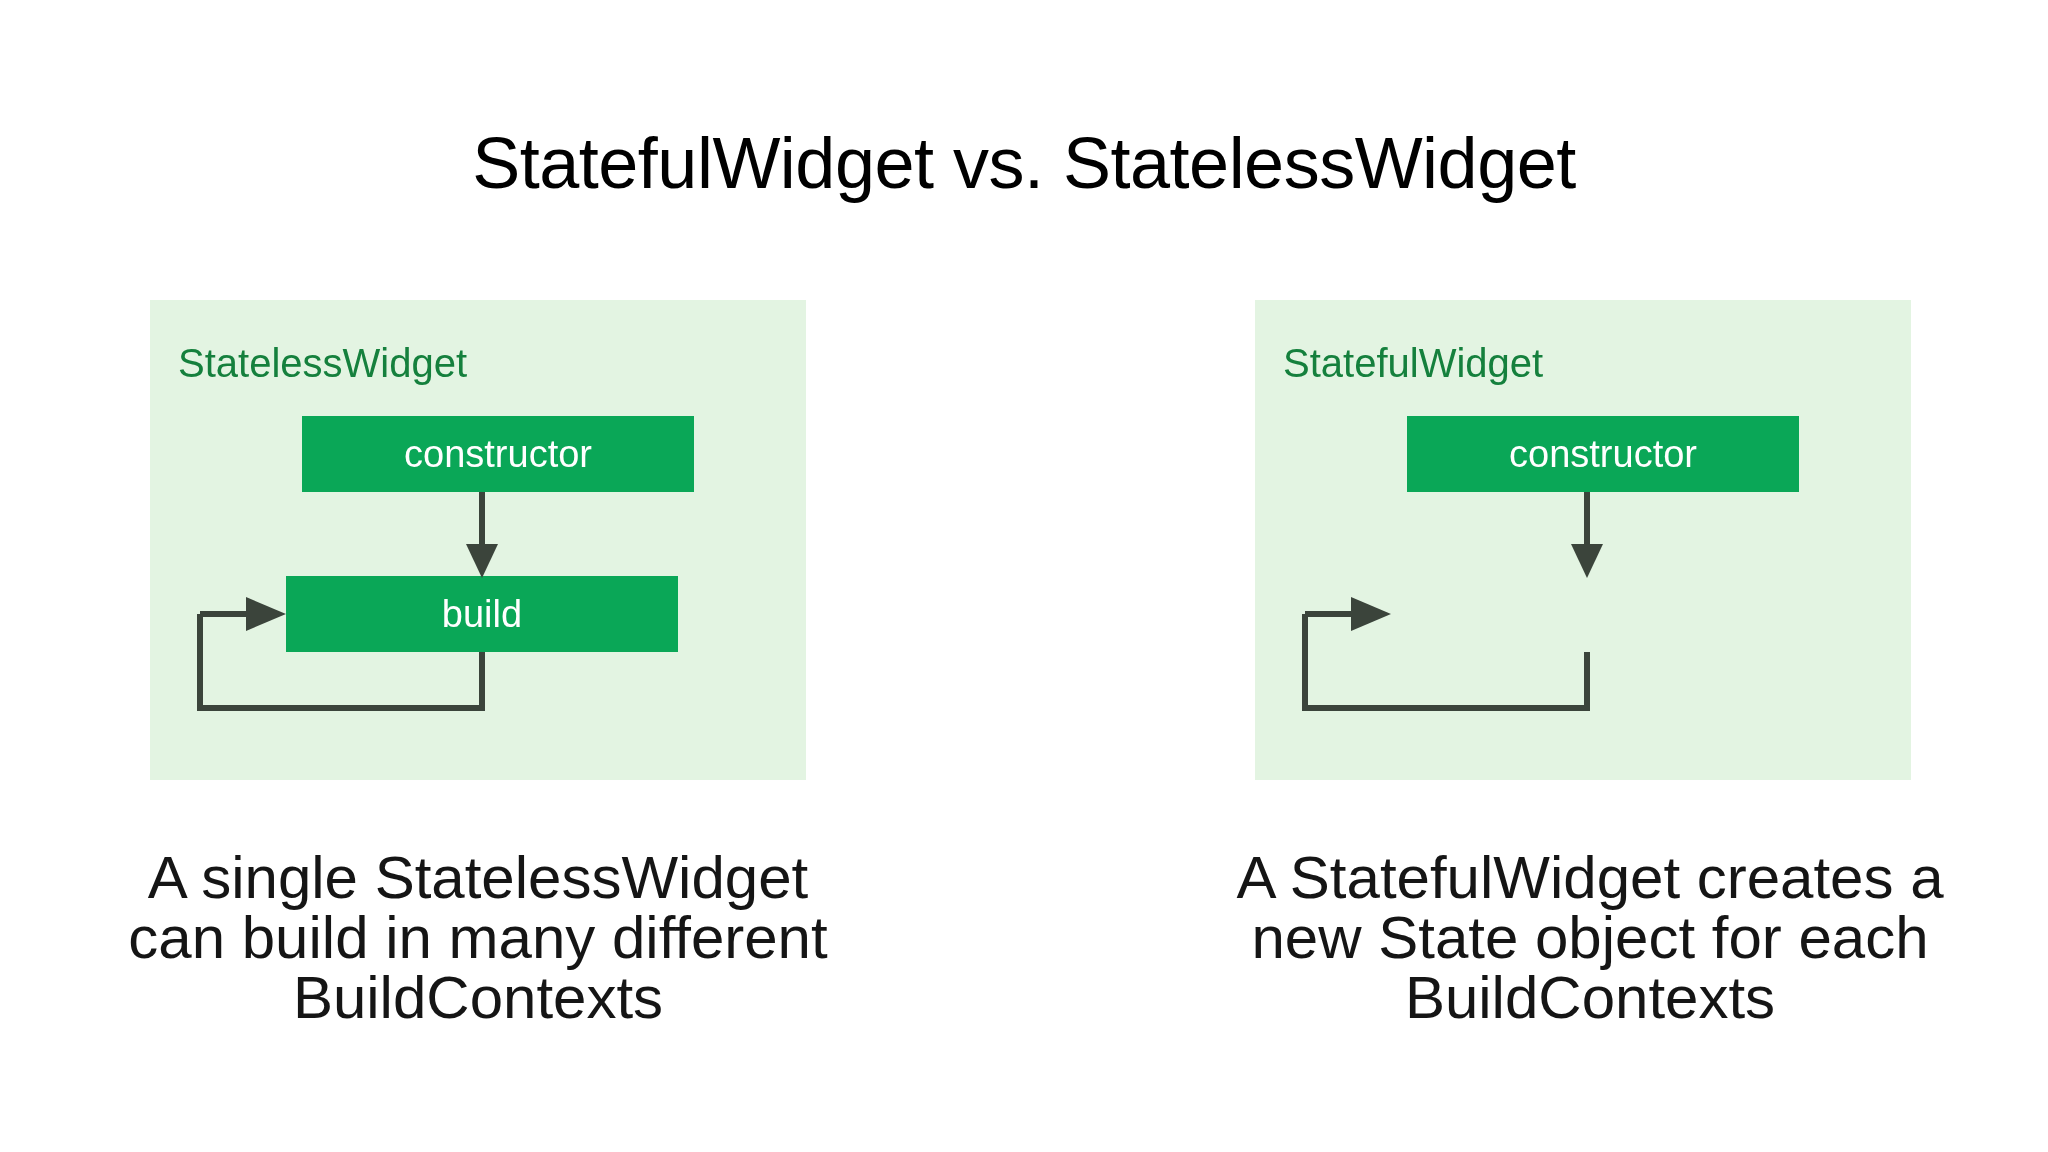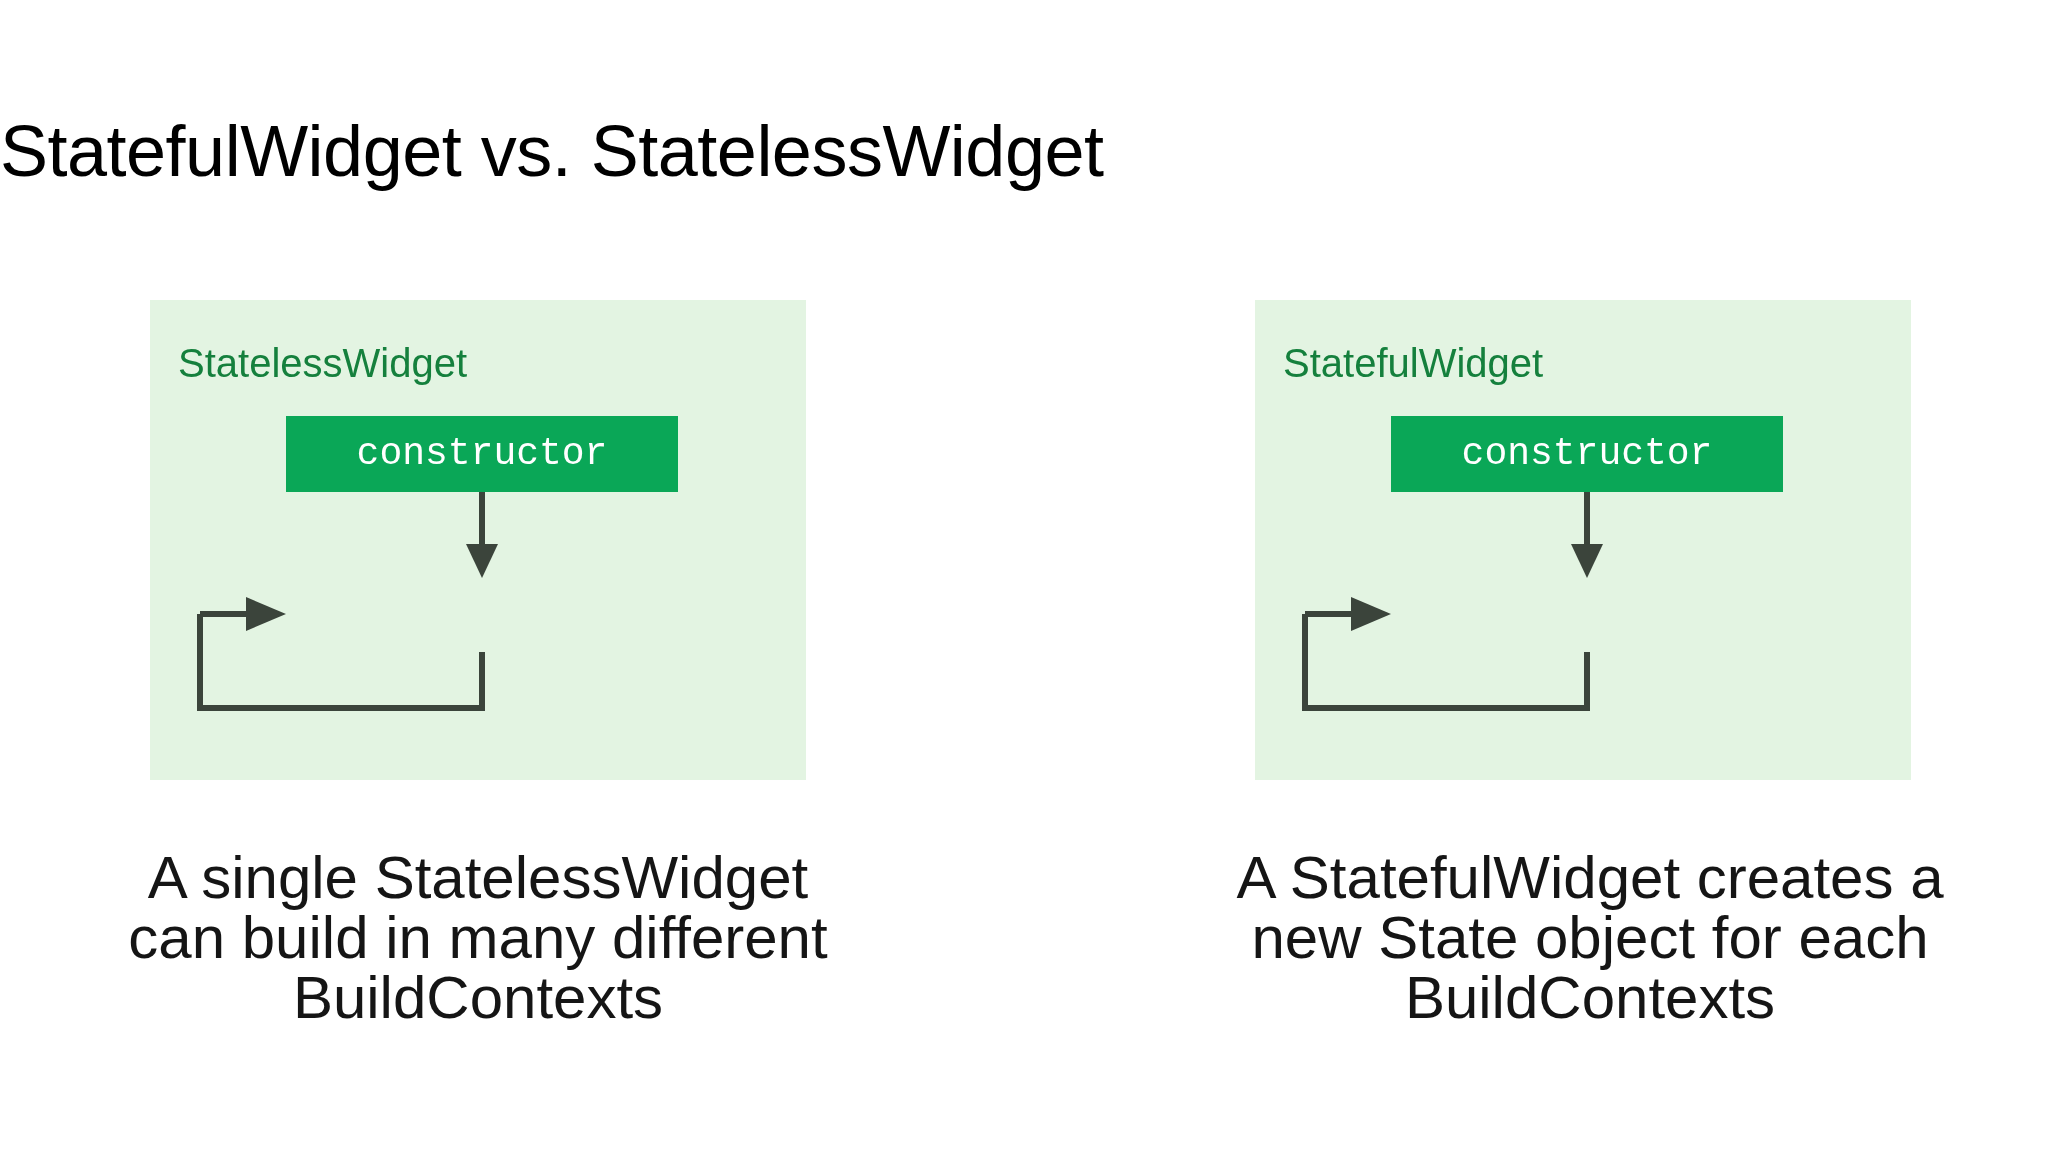--- a/index.html
+++ b/index.html
@@ -17,23 +17,24 @@
 
   .slide {
     position: absolute;
     inset: 0;
     background: #ffffff;
   }
 
   
   .page-title {
     position: absolute;
-    top: 108px;
+    top: 120px;
     left: 0;
     width: 2048px;
+    text-align: center;
     font-size: 72px;
     line-height: 86px;
     font-weight: 400;
     color: #000000;
     letter-spacing: -0.5px;
     white-space: nowrap;
   }
 
   
   .column {
@@ -68,25 +69,24 @@
     color: #ffffff;
     font-size: 38px;
     line-height: 38px;
     display: flex;
     align-items: center;
     justify-content: center;
     text-align: center;
     white-space: nowrap;
   }
   .node.constructor {
-    left: 136px;
+    left: 152px;
     top: 116px;
     width: 392px;
     height: 76px;
-    font-family: Liberation Mono, monospace;
   }
   .node.second {
     left: 136px;
     top: 276px;
     width: 392px;
     height: 76px;
   }
 
   
   .arrows {
@@ -123,20 +123,21 @@
   <div class="page-title">StatefulWidget vs. StatelessWidget</div>
 
   <div class="column left">
 
     <div class="panel">
 
       <div class="panel-heading">StatelessWidget</div>
 
       <div class="node constructor">constructor</div>
 
+      <div class="node second">build</div>
 
       <svg class="arrows" viewBox="0 0 656 480">
 
         <g>
           <line x1="332" y1="192" x2="332" y2="258" stroke="#3b443b" stroke-width="6"></line>
           <polygon points="332,278 316,244 348,244" fill="#3b443b"></polygon>
         </g>
 
         <g>
           <path d="M 332 352 L 332 408 L 50 408 L 50 314" stroke="#3b443b" stroke-width="6" fill="none"></path>

